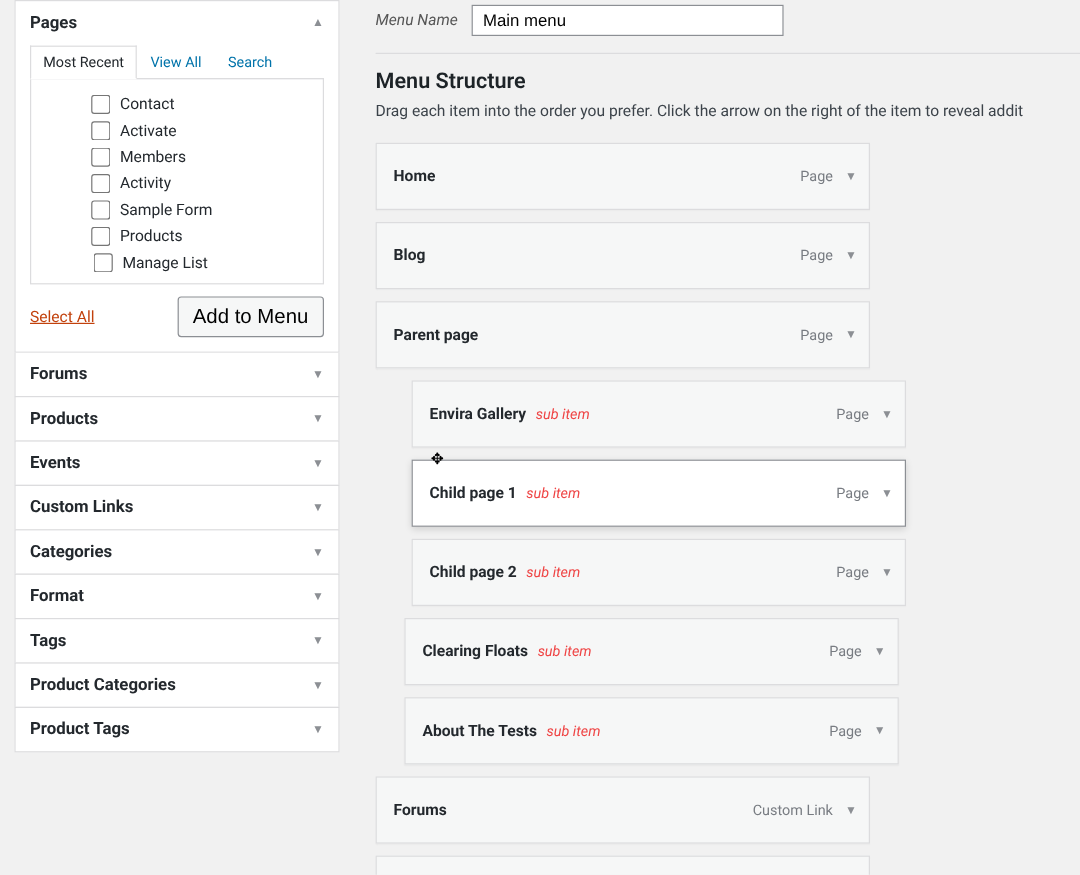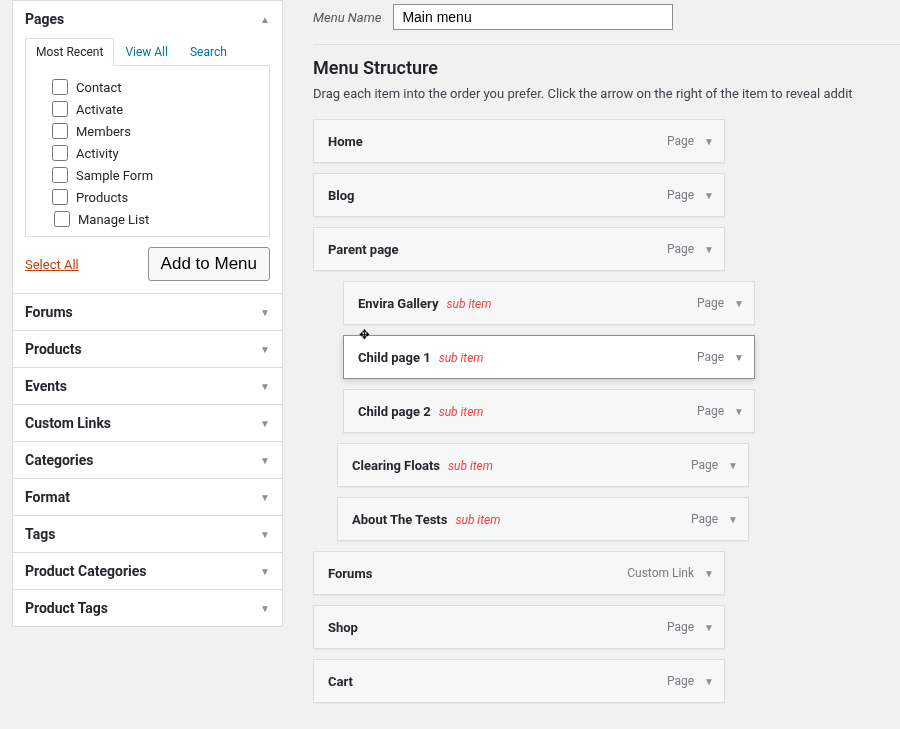--- a/index.html
+++ b/index.html
@@ -71,20 +71,21 @@
     border: 1px solid #dcdcde;
     padding: 10px 10px 6px 10px;
     max-height: 210px;
     overflow: hidden;
   }
   .page-list .row {
     display: flex;
     align-items: center;
     padding: 3px 16px;
     font-size: 13px;
+    margin-left: 24px;
   }
   .page-list .row.indent { padding-left: 18px; }
   .page-list input[type=checkbox] {
     margin: 0 8px 0 0;
     width: 16px;
     height: 16px;
   }
   .list-actions {
     display: flex;
     justify-content: space-between;
@@ -116,21 +117,21 @@
     align-items: center;
     padding: 4px 0 14px 0;
   }
   .menu-name-row label {
     font-style: italic;
     color: #555;
     margin-right: 12px;
     font-size: 13px;
   }
   .menu-name-row input {
-    width: 280px;
+    width: 260px;
     padding: 4px 8px;
     font-size: 14px;
     border: 1px solid #8c8f94;
     background: #fff;
   }
   hr.sep {
     border: none;
     border-top: 1px solid #dcdcde;
     margin: 0 0 12px 0;
   }
@@ -147,21 +148,21 @@
   }
   .menu-items {
     display: flex;
     flex-direction: column;
     gap: 10px;
   }
   .menu-item {
     border: 1px solid #dcdcde;
     background: #f6f7f7;
     width: 412px;
-    height: 44px;
+    height: 56px;
     display: flex;
     align-items: center;
     justify-content: space-between;
     padding: 0 10px 0 14px;
     box-shadow: 0 1px 1px rgba(0,0,0,.04);
   }
   .menu-item.dragging {
     border: 1px solid #8c8f94;
     background: #fff;
     box-shadow: 0 2px 6px rgba(0,0,0,.15);

